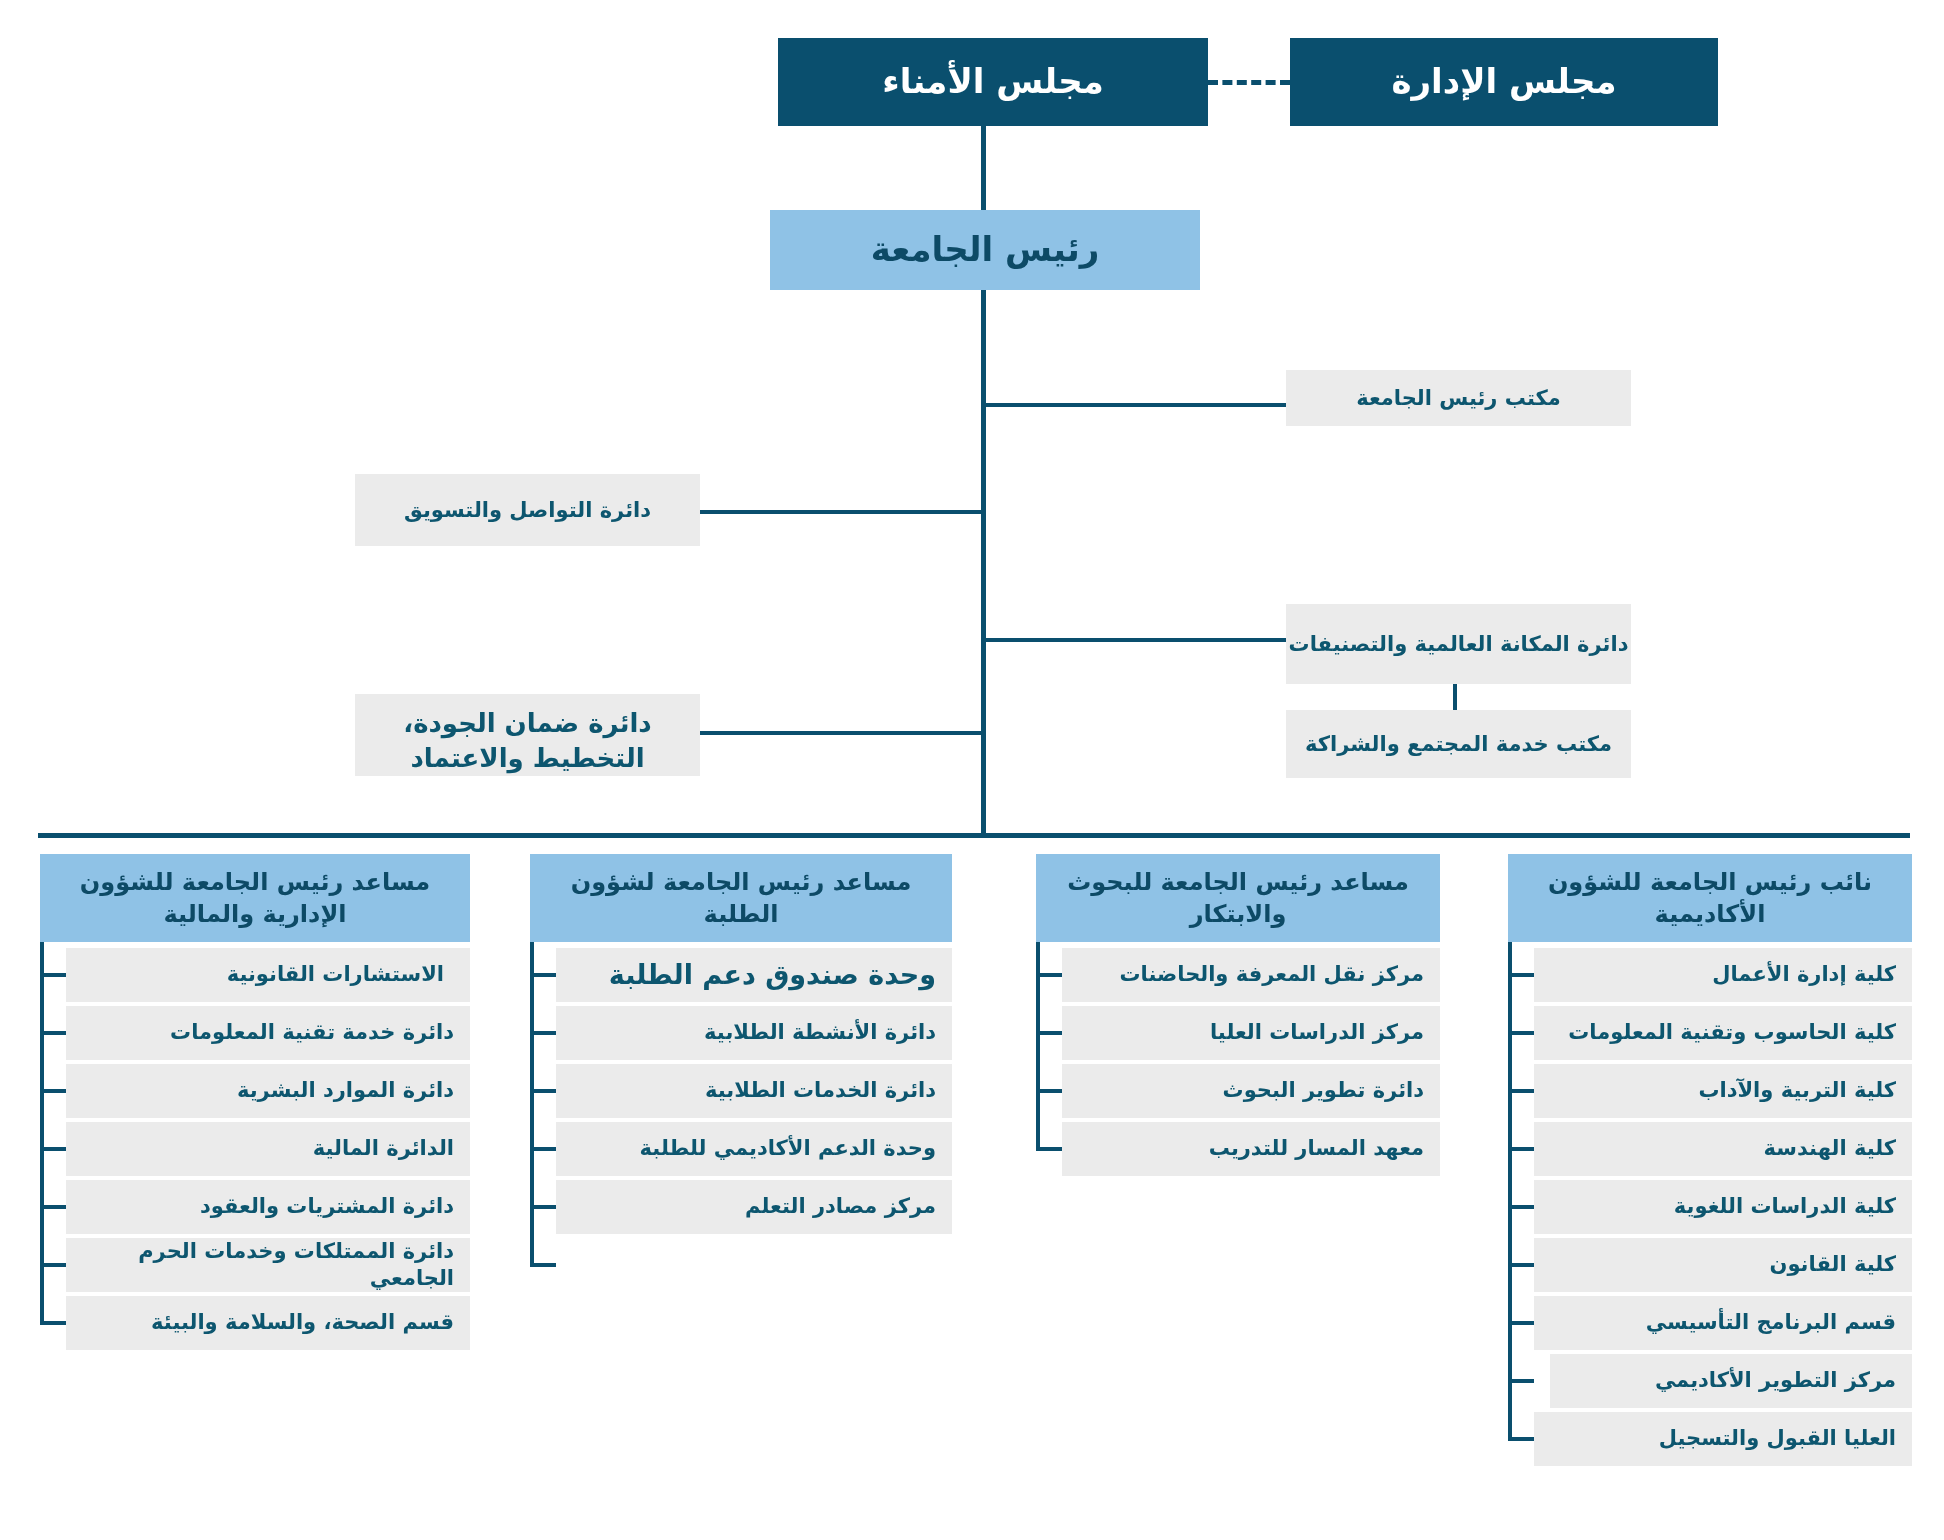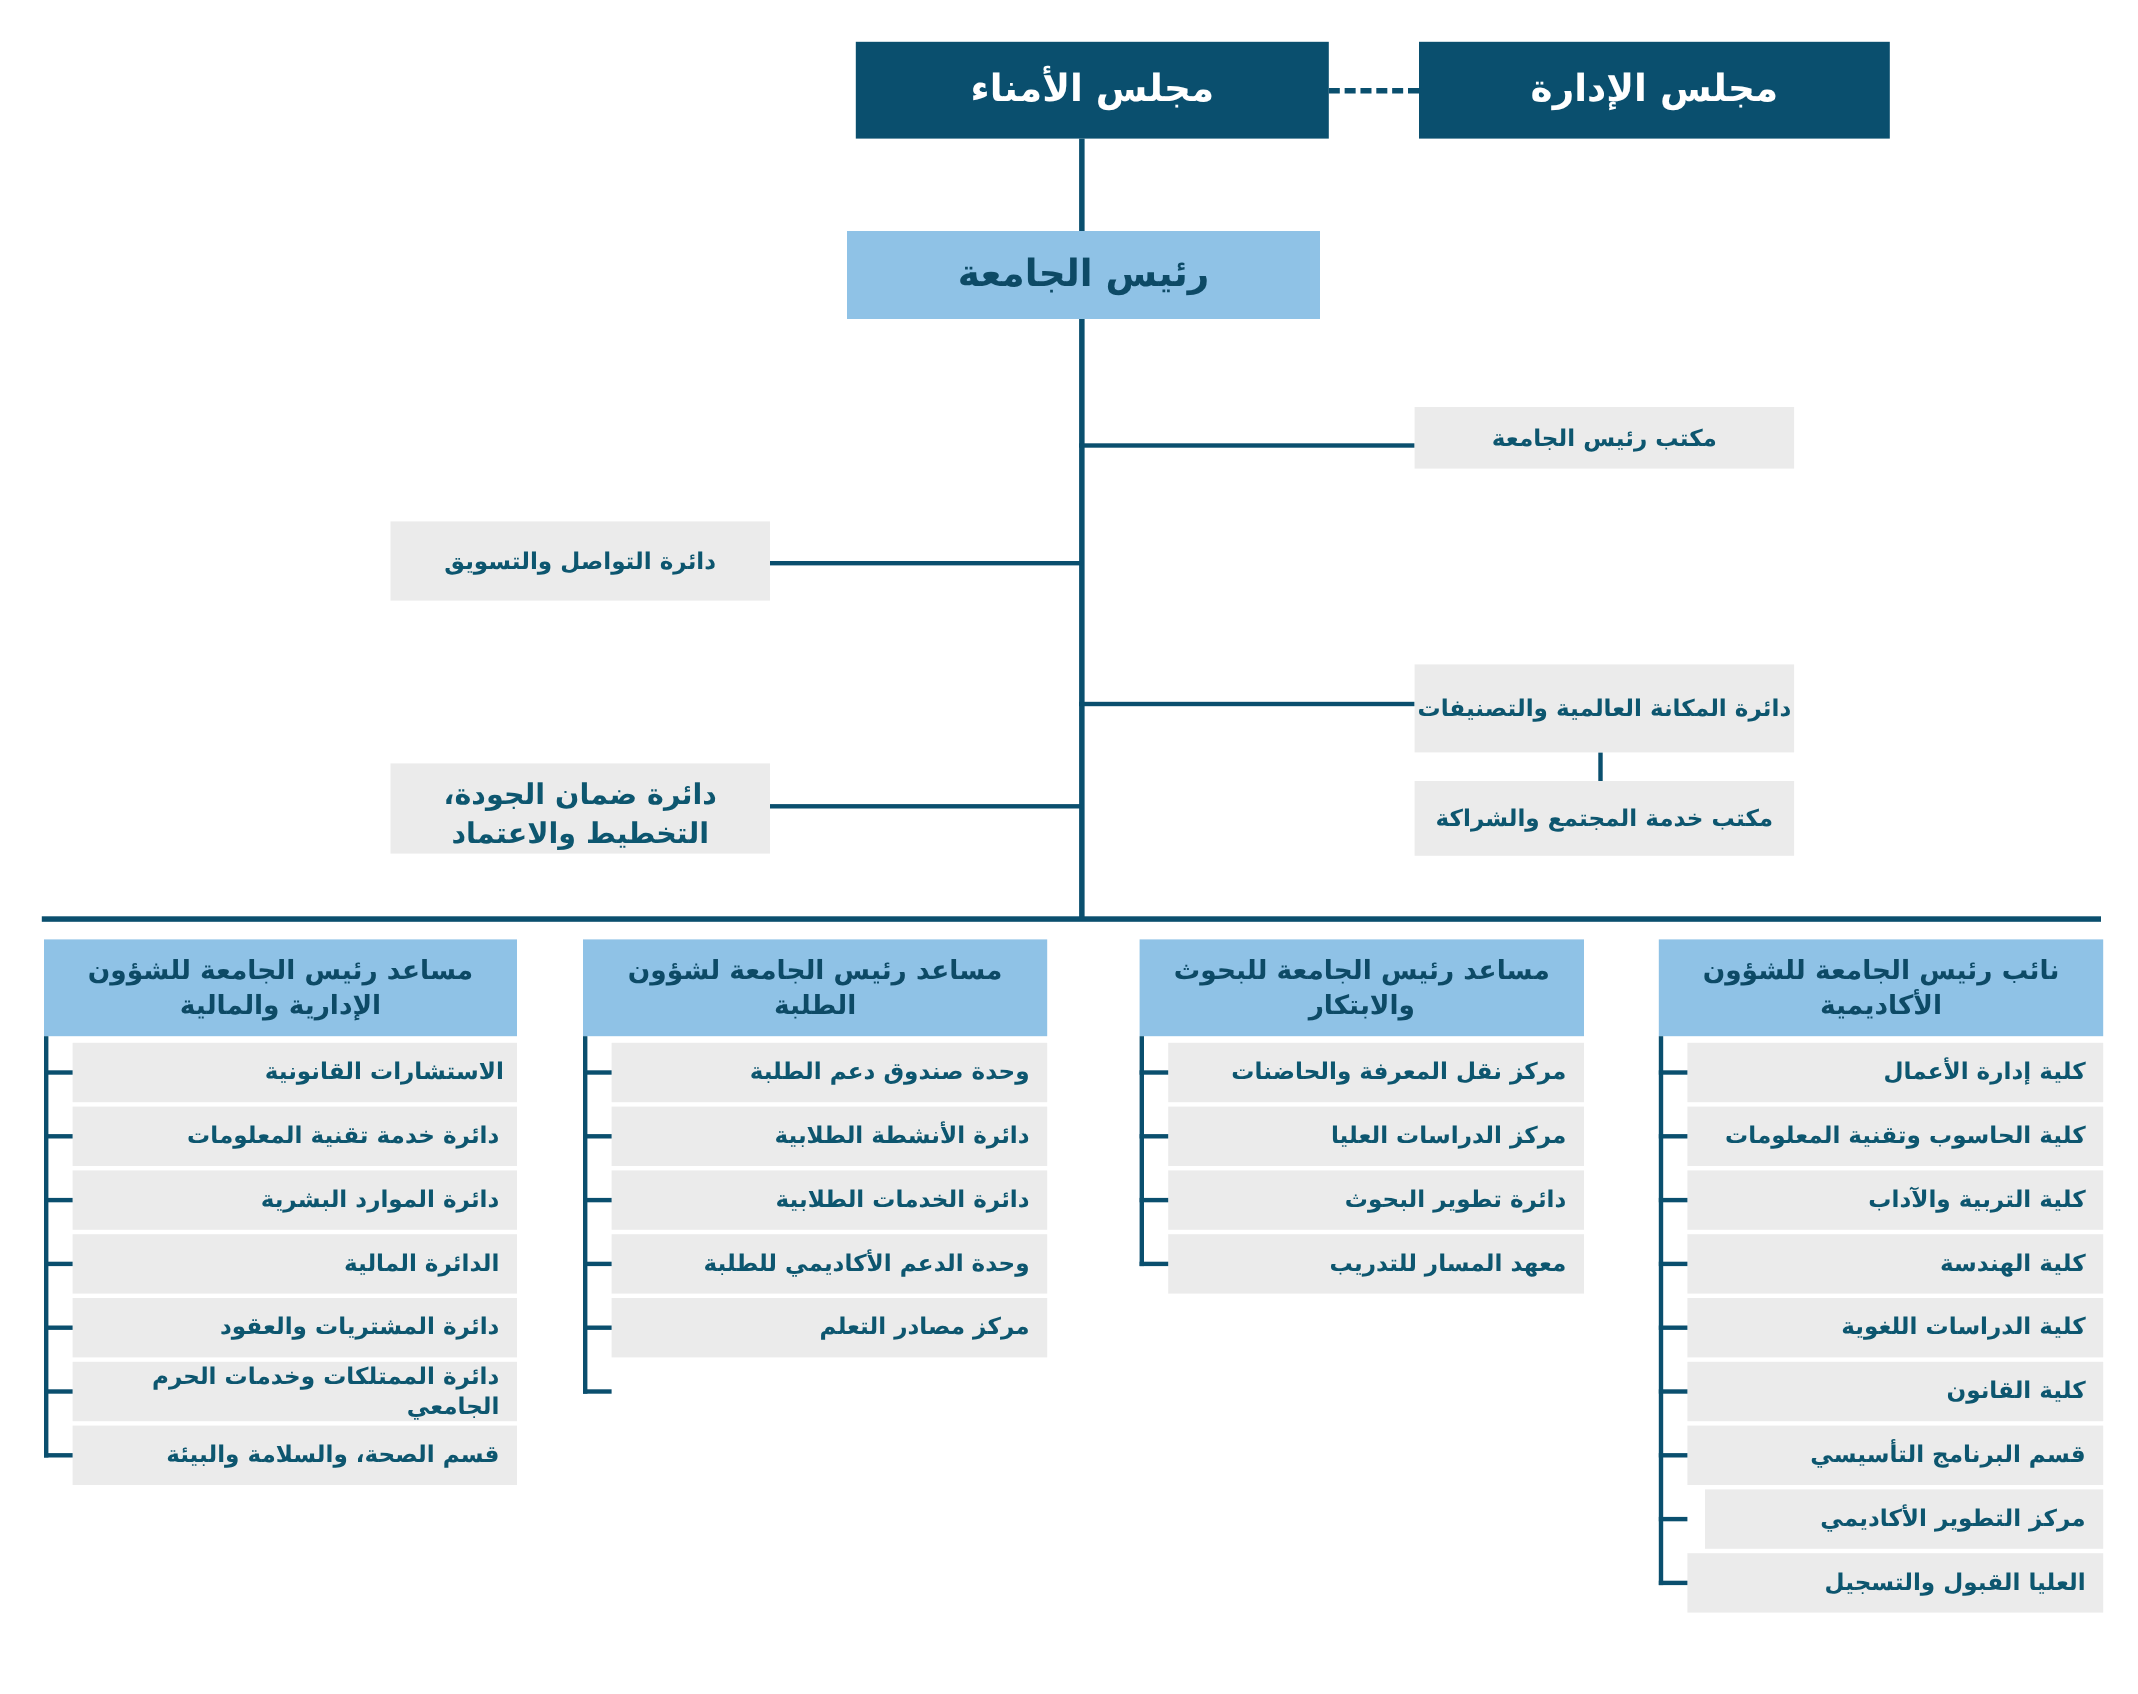--- a/index.html
+++ b/index.html
@@ -215,21 +215,21 @@
         <div class="col-stub" style="left: 0px; width: 26px; top: 205px;"></div>
         <div class="col-spine" style="left: 0px; top: 0px; height: 209px;"></div>
       </div>
   </div>
 
   <div class="col" style="left:530px; top:854px; width:422px;">
     <div class="col-header" style="height:88px; font-size:24px; padding:0 10px;">
       <span>مساعد رئيس الجامعة لشؤون الطلبة</span>
     </div>
     <div class="col-items" style="position: relative; padding-top: 6px;">
-        <div class="col-item" style="height: 54px; margin-bottom: 4px; margin-right: 0px; margin-left: 26px; font-size: 21px; padding: 0px 16px 0px 10px; justify-content: flex-start;">
+        <div class="col-item" style="height: 54px; margin-bottom: 4px; margin-right: 0px; margin-left: 26px; font-size: 27px; padding: 0px 16px 0px 10px; justify-content: flex-start;">
           <span>وحدة صندوق دعم الطلبة</span>
         </div>
         <div class="col-stub" style="left: 0px; width: 26px; top: 31px;"></div>
         <div class="col-item" style="height: 54px; margin-bottom: 4px; margin-right: 0px; margin-left: 26px; font-size: 21px; padding: 0px 16px 0px 10px; justify-content: flex-start;">
           <span>دائرة الأنشطة الطلابية</span>
         </div>
         <div class="col-stub" style="left: 0px; width: 26px; top: 89px;"></div>
         <div class="col-item" style="height: 54px; margin-bottom: 4px; margin-right: 0px; margin-left: 26px; font-size: 21px; padding: 0px 16px 0px 10px; justify-content: flex-start;">
           <span>دائرة الخدمات الطلابية</span>
         </div>
@@ -245,21 +245,21 @@
         <div class="col-stub" style="left: 0px; width: 26px; top: 321px;"></div>
         <div class="col-spine" style="left: 0px; top: 0px; height: 325px;"></div>
       </div>
   </div>
 
   <div class="col" style="left:40px; top:854px; width:430px;">
     <div class="col-header" style="height:88px; font-size:24px; padding:0 10px;">
       <span>مساعد رئيس الجامعة للشؤون الإدارية والمالية</span>
     </div>
     <div class="col-items" style="position: relative; padding-top: 6px;">
-        <div class="col-item" style="height: 54px; margin-bottom: 4px; margin-right: 0px; margin-left: 26px; font-size: 21px; padding: 0px 12px 0px 10px; justify-content: flex-start;">
+        <div class="col-item" style="height: 54px; margin-bottom: 4px; margin-right: 0px; margin-left: 26px; font-size: 21px; padding: 0px 26px 0px 10px; justify-content: flex-start;">
           <span>الاستشارات القانونية</span>
         </div>
         <div class="col-stub" style="left: 0px; width: 26px; top: 31px;"></div>
         <div class="col-item" style="height: 54px; margin-bottom: 4px; margin-right: 0px; margin-left: 26px; font-size: 21px; padding: 0px 16px 0px 10px; justify-content: flex-start;">
           <span>دائرة خدمة تقنية المعلومات</span>
         </div>
         <div class="col-stub" style="left: 0px; width: 26px; top: 89px;"></div>
         <div class="col-item" style="height: 54px; margin-bottom: 4px; margin-right: 0px; margin-left: 26px; font-size: 21px; padding: 0px 16px 0px 10px; justify-content: flex-start;">
           <span>دائرة الموارد البشرية</span>
         </div>

